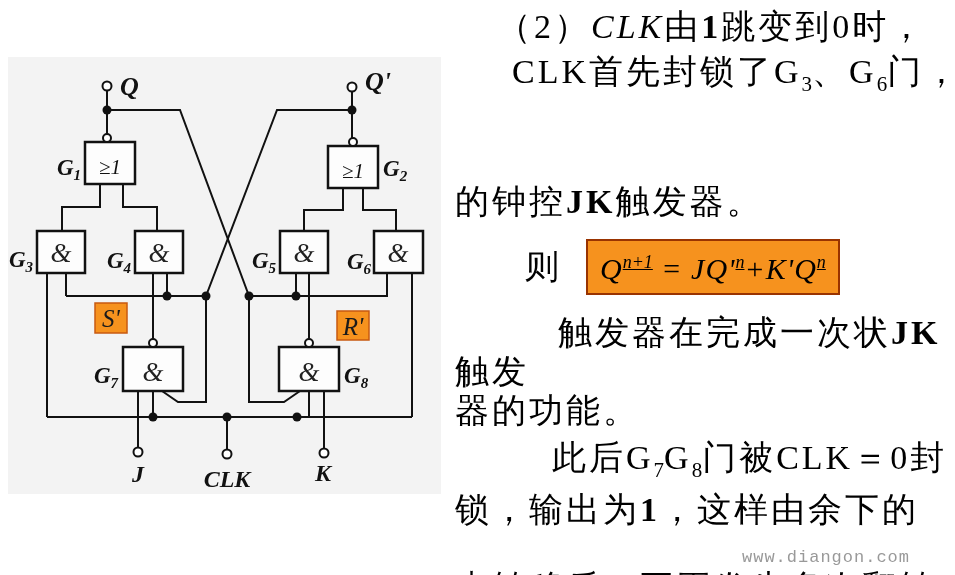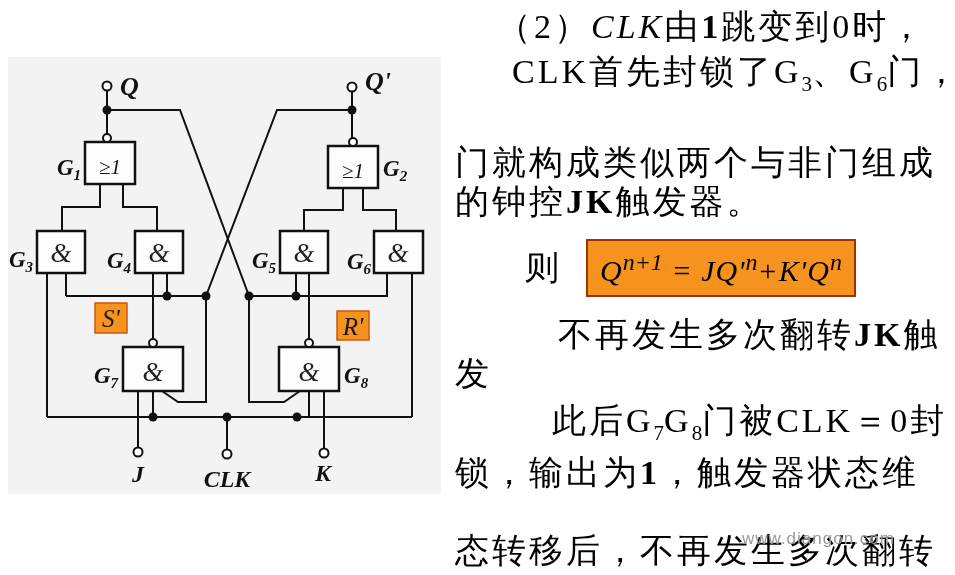--- a/index.html
+++ b/index.html
@@ -24,23 +24,23 @@
   .p5{margin-top:8px !important;text-indent:97px;}
   .i{font-style:italic;}
   .b{font-weight:bold;}
   .text-col sub{font-size:21px;letter-spacing:0;}
   .formula-row{margin-top:18px;display:flex;align-items:center;padding-left:70px;gap:24px;}
   .then-label{font-size:34px;letter-spacing:3px;line-height:40px;}
   .formula-box{display:inline-block;background:var(--orange,#f6921e);
                border:2px solid var(--formula_border,#993300);
                padding:2px 12px 5px 12px;font-style:italic;font-size:30px;line-height:38px;
                letter-spacing:1px;color:#000;}
-  .formula-box sup{font-size:24px;letter-spacing:0;}
-  .watermark{position:absolute;left:742px;top:529px;
-             font-family:Liberation Sans, sans-serif;
+  .formula-box sup{font-size:18px;letter-spacing:0;text-decoration:underline;}
+  .watermark{position:absolute;left:742px;top:548px;
+             font-family:Liberation Mono, monospace;
              font-size:17px;letter-spacing:1px;color:var(--watermark,#999);text-align:right;}
 </style>
 </head>
 <body>
 
 <div class="page">
 
   <div class="circuit-wrap">
     <svg width="450" height="575" viewBox="0 0 450 575">
 
@@ -142,32 +142,32 @@
       <text class="srlabel" x="353" y="335" text-anchor="middle">R'</text>
     </svg>
   </div>
 
   <div class="text-col">
 
     <p class="p1"><span>（2）</span><span class="i">CLK</span><span>由</span><span class="b">1</span><span>跳变到0时，</span></p>
 
     <p class="p2"><span>CLK首先封锁了</span><span>G</span><sub>3</sub><span>、</span><span>G</span><sub>6</sub><span>门，</span><br>
     <br>
-    <span>门就构成类似两个与非门组成</span><br>
+    <br>
     <span>的钟控</span><span class="b">JK</span><span>触发器。</span></p>
 
     <div class="formula-row">
       <span class="then-label">则</span>
       <span class="formula-box"><span>Q</span><sup>n+1</sup> <span>=</span> <span>JQ'</span><sup>n</sup><span>+K'Q</span><sup>n</sup></span>
     </div>
 
-    <p class="p4"><span>不再发生多次翻转</span><span class="b">JK</span><span>触发</span><br>
-    </p>
+    <p class="p4"><span>触发器在完成一次状</span><span class="b">JK</span><span>触发</span><br>
+    <span>器的功能。</span></p>
 
     <p class="p5"><span>此后</span><span>G</span><sub>7</sub><span>G</span><sub>8</sub><span>门被CLK＝0封</span><br>
-    <span>锁，输出为</span><span class="b">1</span><span>，触发器状态维</span><br>
+    <span>锁，输出为</span><span class="b">1</span><span>，这样由余下的</span><br>
     <br>
     <span>态转移后，不再发生多次翻转</span><br>
     </p>
   </div>
 
   <div class="watermark">www.diangon.com</div>
 </div>
 
 </body></html>

